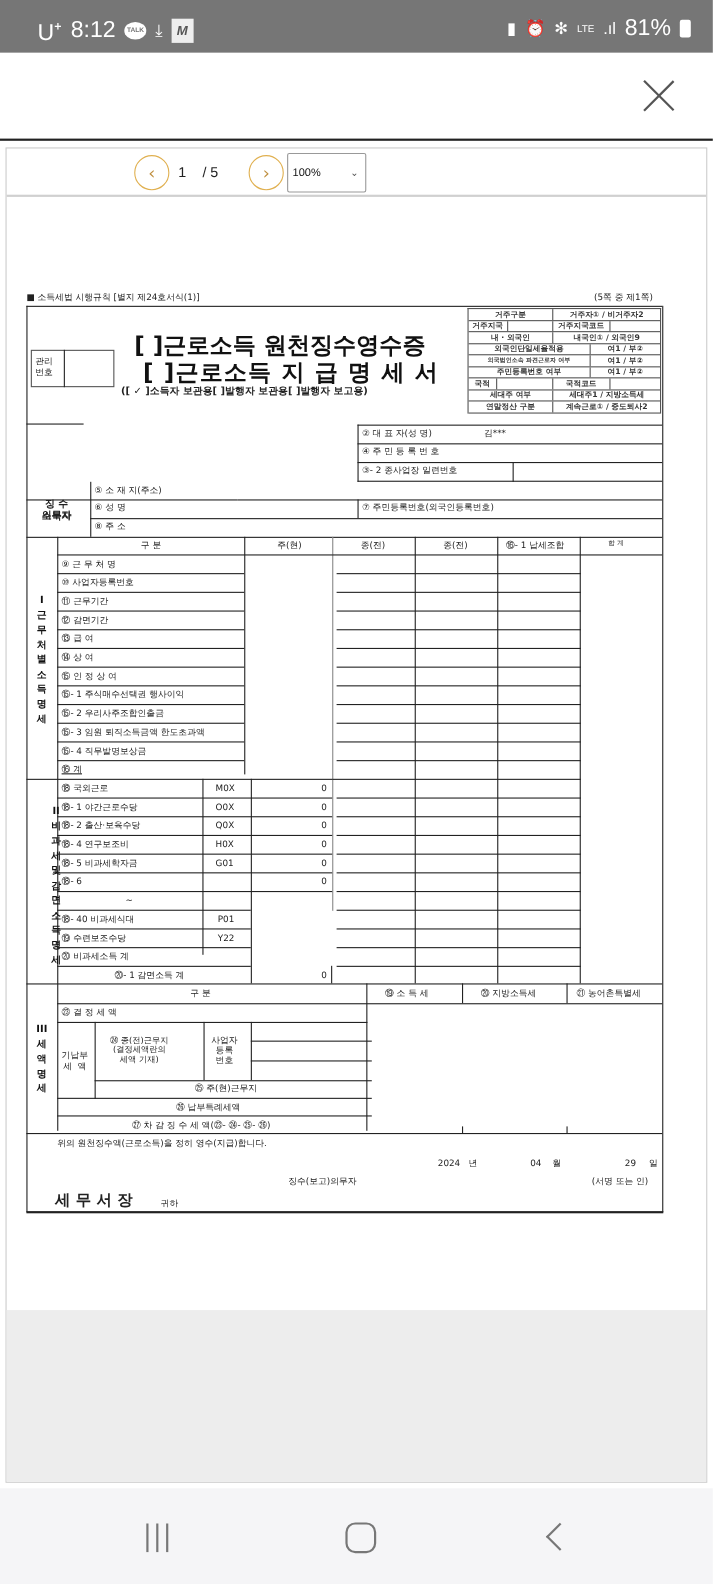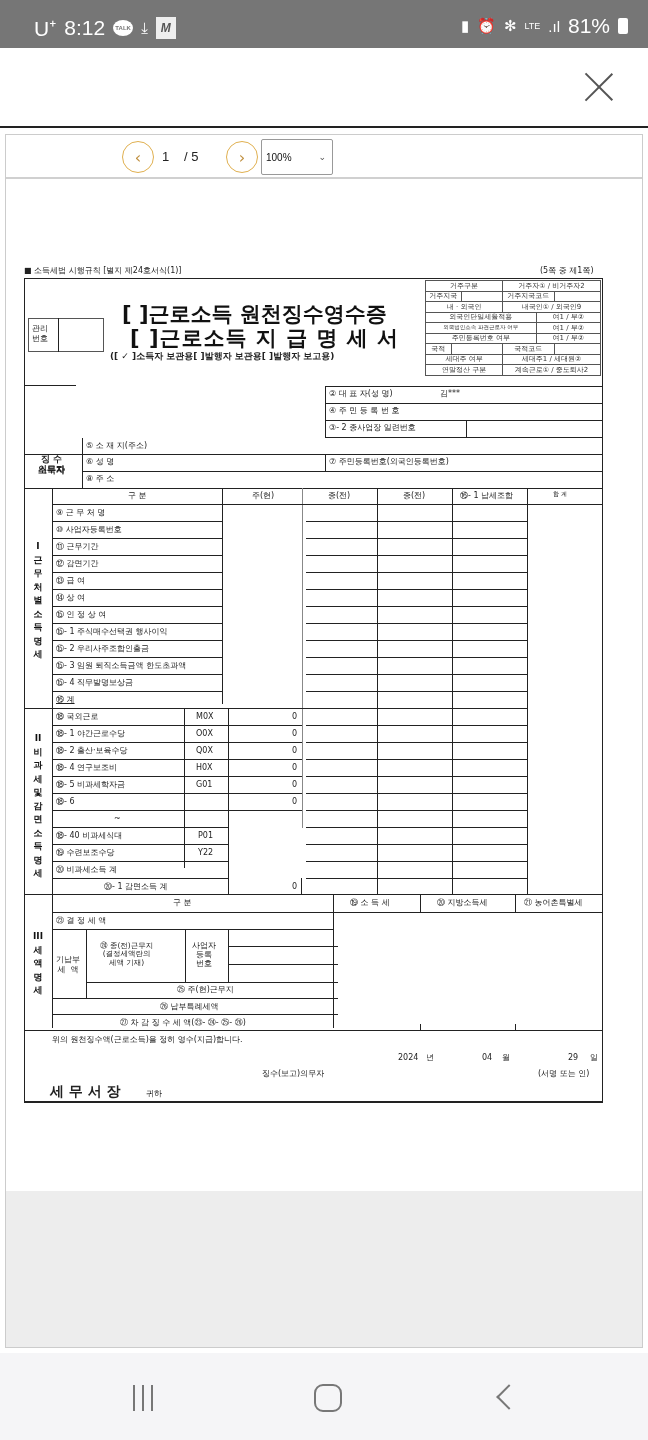--- a/index.html
+++ b/index.html
@@ -96,21 +96,21 @@
 
   <div class="box" style="left:28px;top:318px;width:76px;height:34px;"></div>
   <div class="ln v" style="left:58px;top:318px;height:34px;"></div>
   <span class="t" style="left:32px;top:324px;white-space:pre;line-height:1.2;">관리
 번호</span>
 
   <span class="t b" style="left:122px;top:304px;font-size:21px;color:#111;">[ ]근로소득 원천징수영수증</span>
   <span class="t b" style="left:130px;top:328px;font-size:21px;color:#111;letter-spacing:1px;">[ ]근로소득 지 급 명 세 서</span>
   <span class="t b" style="left:110px;top:352px;font-size:9px;">([ ✓ ]소득자 보관용[   ]발행자 보관용[   ]발행자 보고용)</span>
 
-  <div class="ic-grid" style="border:1px solid #555;border-bottom:none;">
+  <div class="ic-grid" style="border:1px solid #555;border-bottom:none;font-weight:bold;">
     <div class="row">
         <div class="c" style="width:78px">거주구분</div>
         <div class="c" style="width:98px;border-right:none">거주자① / 비거주자2</div>
       </div>
     <div class="row">
         <div class="c" style="width:36px">거주지국</div>
         <div class="c" style="width:42px"></div>
         <div class="c" style="width:52px">거주지국코드</div>
         <div class="c" style="width:46px;border-right:none"></div>
       </div>
@@ -131,21 +131,21 @@
         <div class="c" style="width:64px;border-right:none">여1 / 부②</div>
       </div>
     <div class="row">
         <div class="c" style="width:26px">국적</div>
         <div class="c" style="width:52px"></div>
         <div class="c" style="width:52px">국적코드</div>
         <div class="c" style="width:46px;border-right:none"></div>
       </div>
     <div class="row">
         <div class="c" style="width:78px">세대주 여부</div>
-        <div class="c" style="width:98px;border-right:none">세대주1 / 세대원②</div>
+        <div class="c" style="width:98px;border-right:none">세대주1 / 지방소득세</div>
       </div>
     <div class="row">
         <div class="c" style="width:78px">연말정산 구분</div>
         <div class="c" style="width:98px;border-right:none">계속근로① / 중도퇴사2</div>
       </div>
   </div>
 
   <div class="ln h" style="left:24px;top:385px;width:52px;"></div>
   <div class="ln h" style="left:325px;top:386px;width:277px;"></div>
   <div class="ln v" style="left:325px;top:386px;height:52px;"></div>
@@ -222,21 +222,21 @@
   <div class="ln h" style="left:306px;top:589px;width:222px;"></div>
   <div class="ln h" style="left:306px;top:606px;width:222px;"></div>
   <div class="ln h" style="left:306px;top:623px;width:222px;"></div>
   <div class="ln h" style="left:306px;top:640px;width:222px;"></div>
   <div class="ln h" style="left:306px;top:657px;width:222px;"></div>
   <div class="ln h" style="left:306px;top:674px;width:222px;"></div>
   <div class="ln h" style="left:306px;top:691px;width:222px;"></div>
   <div class="ln h" style="left:24px;top:708px;width:278px;"></div>
   <div class="ln h" style="left:302px;top:708px;width:226px;"></div>
 
-  <div class="sec-label" style="left:31px;top:732px;">II<br>비<br>과<br>세<br>및<br>감<br>면<br>소<br>득<br>명<br>세</div>
+  <div class="sec-label" style="left:44px;top:732px;">II<br>비<br>과<br>세<br>및<br>감<br>면<br>소<br>득<br>명<br>세</div>
   <div class="ln v" style="left:184px;top:708px;height:160px;"></div>
   <div class="ln v" style="left:228px;top:708px;height:186px;"></div>
 
   <span class="t" style="left:56px;top:713px;">⑱ 국외근로</span>
   <span class="t code" style="left:196px;top:713px;">M0X</span>
   <span class="t" style="left:292px;top:713px;">0</span>
 
   <span class="t" style="left:56px;top:730px;">⑱- 1 야간근로수당</span>
   <span class="t code" style="left:196px;top:730px;">O0X</span>
   <span class="t" style="left:292px;top:730px;">0</span>

